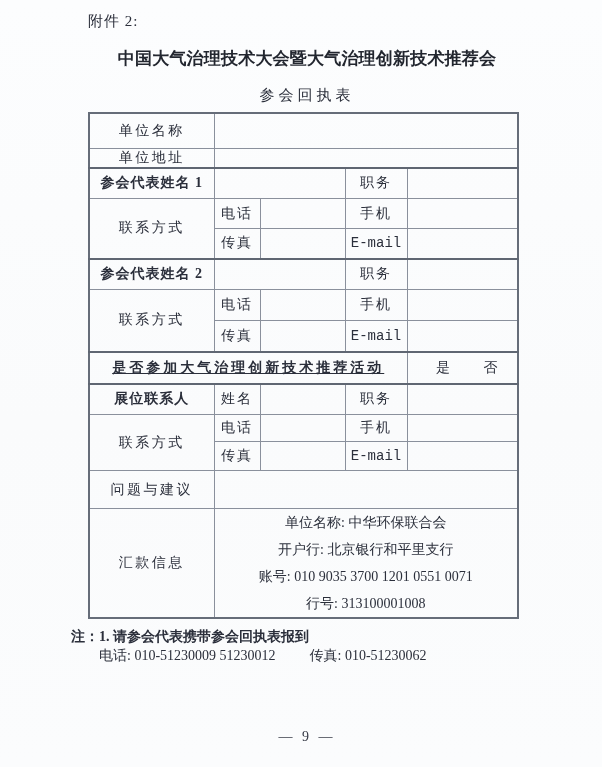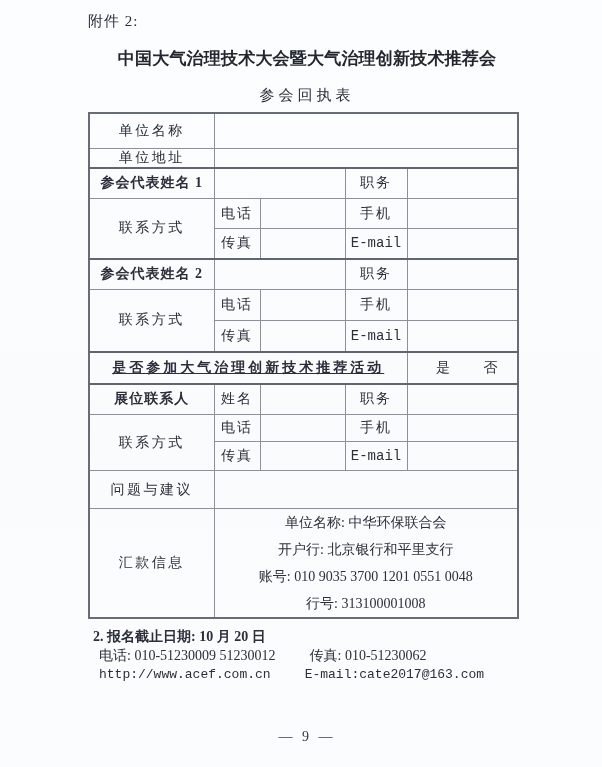--- a/index.html
+++ b/index.html
@@ -141,34 +141,31 @@
       </tr>
       <tr style="height:38px">
         <td class="lab">问题与建议</td>
         <td colspan="4"></td>
       </tr>
       <tr style="height:109px">
         <td class="lab">汇款信息</td>
         <td colspan="4" class="remit">
           <div>单位名称: 中华环保联合会</div>
           <div>开户行: 北京银行和平里支行</div>
-          <div>账号: 010 9035 3700 1201 0551 0048</div>
+          <div>账号: 010 9035 3700 1201 0551 0071</div>
           <div>行号: 313100001008</div>
         </td>
       </tr>
     </tbody>
   </table>
 
   <div class="notes">
-    <div class="note-row nbold nindent">
-      <span>2. 报名截止日期: 10 月 20 日</span>
+    <div class="note-row nbold">
+      <span>注：</span><span>1. 请参会代表携带参会回执表报到</span>
     </div>
     <div class="note-row nindent2">
       <span>电话: 010-51230009 51230012</span><span class="gap">传真: 010-51230062</span>
-    </div>
-    <div class="note-row nindent2">
-      <span class="mono">http://www.acef.com.cn</span><span class="gap mono">E-mail:cate2017@163.com</span>
     </div>
   </div>
 
   <div class="pageno">— 9 —</div>
 
 </div>
 
 </body></html>

